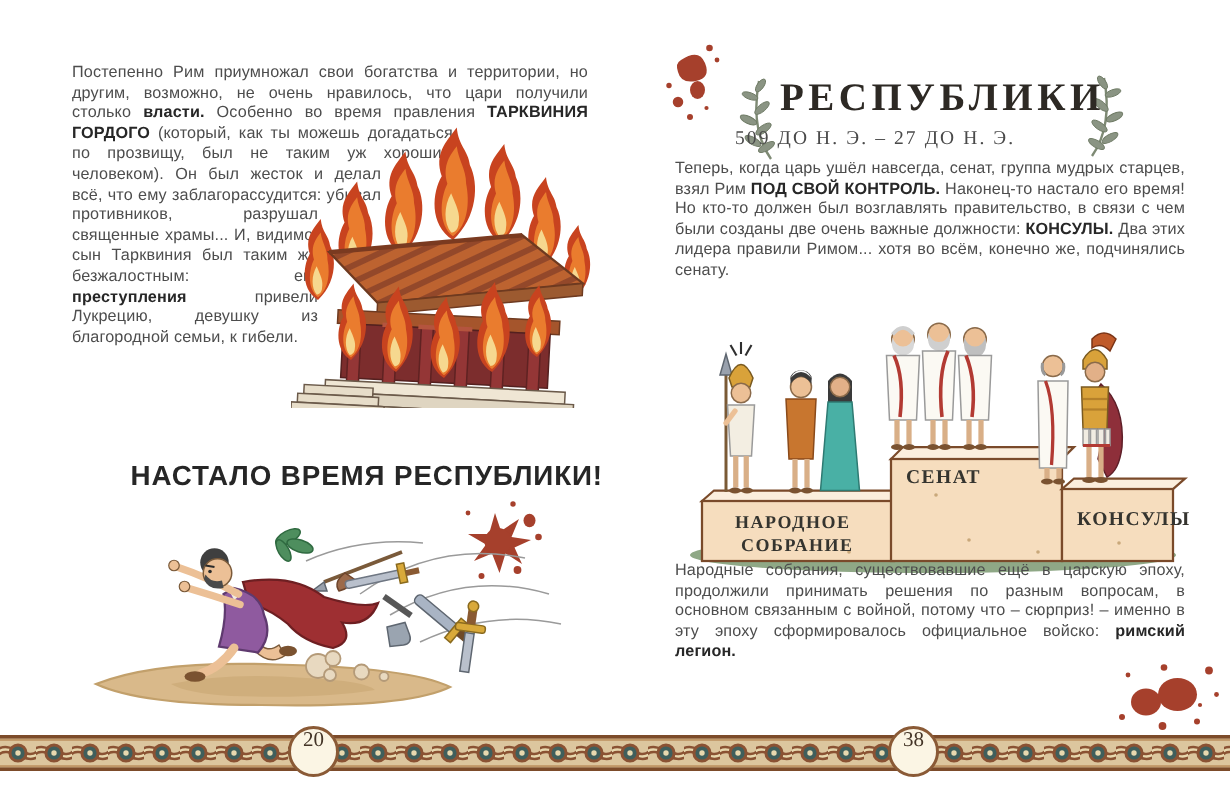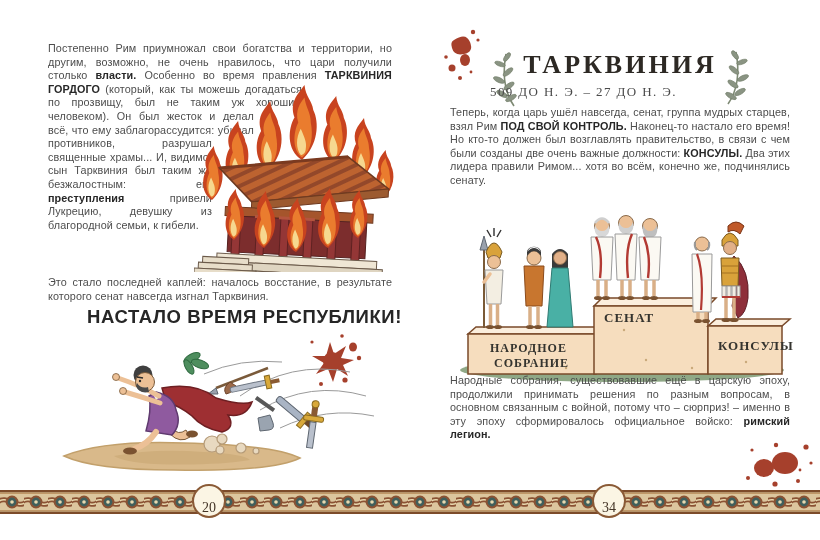--- a/index.html
+++ b/index.html
@@ -45,21 +45,21 @@
   .podium{position:absolute;left:446px;top:210px;width:348px;height:178px;}
   .splat{position:absolute;}
   .splat-title{left:440px;top:24px;width:44px;height:62px;}
   .splat-heading{left:300px;top:330px;width:72px;height:64px;}
   .splat-corner{left:740px;top:434px;width:78px;height:58px;}
   
   .mosaic{position:absolute;left:0;top:490px;width:820px;height:24px;}
   .page-circle{
     position:absolute;top:484px;width:34px;height:34px;border-radius:50%;
     background:#fbf5e4;border:2px solid #8a5a36;box-sizing:border-box;
-    display:flex;align-items:flex-end;justify-content:center;
+    display:flex;align-items:flex-start;justify-content:center;
     font-family:"Liberation Serif",serif;font-size:14px;color:#443527;
   }
   .pc-left{left:192px;}
   .pc-right{left:592px;}
   .podium-label{
     font-family:"Liberation Serif",serif;font-weight:bold;letter-spacing:1px;fill:#35342f;
   }
 </style>
 </head>
 <body>
@@ -130,21 +130,20 @@
       <g>
         <use href="#flame" transform="translate(40,158) scale(0.85)"></use>
         <use href="#flame" transform="translate(70,166) scale(0.95)"></use>
         <use href="#flame" transform="translate(102,170) scale(0.9)"></use>
         <use href="#flame" transform="translate(134,166) scale(1.0)"></use>
         <use href="#flame" transform="translate(164,156) scale(0.8)"></use>
       </g>
     </svg>
   </div>
 
-  <div class="para p2">Это стало последней каплей: началось восстание, в результате которого сенат навсегда изгнал Тарквиния.</div>
 
   <div class="left-heading">НАСТАЛО ВРЕМЯ РЕСПУБЛИКИ!</div>
 
   <svg class="splat splat-heading" viewBox="0 0 72 64" fill="#a6402c">
     <path d="M30,12 L34,24 L46,16 L41,28 L54,30 L43,35 L48,46 L37,39 L33,52 L28,39 L16,44 L24,33 L12,26 L26,26 Z"></path>
     <circle cx="32" cy="31" r="9"></circle>
     <ellipse cx="53" cy="17" rx="4" ry="4.5"></ellipse>
     <circle cx="59" cy="28" r="2.2"></circle>
     <circle cx="45" cy="50" r="2.6"></circle>
     <circle cx="21" cy="54" r="2"></circle>
@@ -251,21 +250,21 @@
         <ellipse cx="12" cy="44" rx="6" ry="2.4" transform="rotate(30,12,44)"></ellipse>
         <ellipse cx="19" cy="36" rx="6" ry="2.4" transform="rotate(-35,19,36)"></ellipse>
         <ellipse cx="9" cy="30" rx="6" ry="2.4" transform="rotate(25,9,30)"></ellipse>
         <ellipse cx="18" cy="22" rx="6" ry="2.4" transform="rotate(-40,18,22)"></ellipse>
         <ellipse cx="10" cy="14" rx="5.5" ry="2.2" transform="rotate(20,10,14)"></ellipse>
         <ellipse cx="17" cy="7" rx="5" ry="2.2" transform="rotate(-55,17,7)"></ellipse>
       </g>
     </g>
   </svg>
 
-  <div class="r-title">ТАРКВИНИЯ</div>
+  <div class="r-title">РЕСПУБЛИКИ</div>
   <div class="r-subtitle">509 ДО Н. Э. – 27 ДО Н. Э.</div>
 
   <div class="para rp1"><span>Теперь, когда царь ушёл навсегда, сенат, группа мудрых старцев, взял Рим </span><span class="b">ПОД СВОЙ КОНТРОЛЬ.</span><span> Наконец-то настало его время! Но кто-то должен был возглавлять правительство, в связи с чем были созданы две очень важные должности: </span><span class="b">КОНСУЛЫ.</span><span> Два этих лидера правили Римом... хотя во всём, конечно же, подчинялись сенату.</span></div>
 
   <svg class="podium" viewBox="0 0 348 178">
     <ellipse cx="176" cy="160" rx="162" ry="12" fill="#8fa886"></ellipse>
 
     <g stroke="#7a4a2a" stroke-width="1.5">
       <polygon points="22,124 150,124 158,117 30,117" fill="#fbeedd"></polygon>
       <rect x="22" y="124" width="128" height="40" fill="#f6ddbe"></rect>
@@ -421,16 +420,16 @@
     <rect x="0" y="0" width="820" height="2.4" fill="#7c4b2a"></rect>
     <rect x="0" y="2.8" width="820" height="1" fill="#b98c5a"></rect>
     <rect x="0" y="21.6" width="820" height="2.4" fill="#7c4b2a"></rect>
     <rect x="0" y="20.2" width="820" height="1" fill="#b98c5a"></rect>
   </svg>
 
   <div class="page-circle pc-left">
     <span>20</span>
   </div>
   <div class="page-circle pc-right">
-    <span>34</span>
+    <span>38</span>
   </div>
 
 </div>
 
 </body></html>

